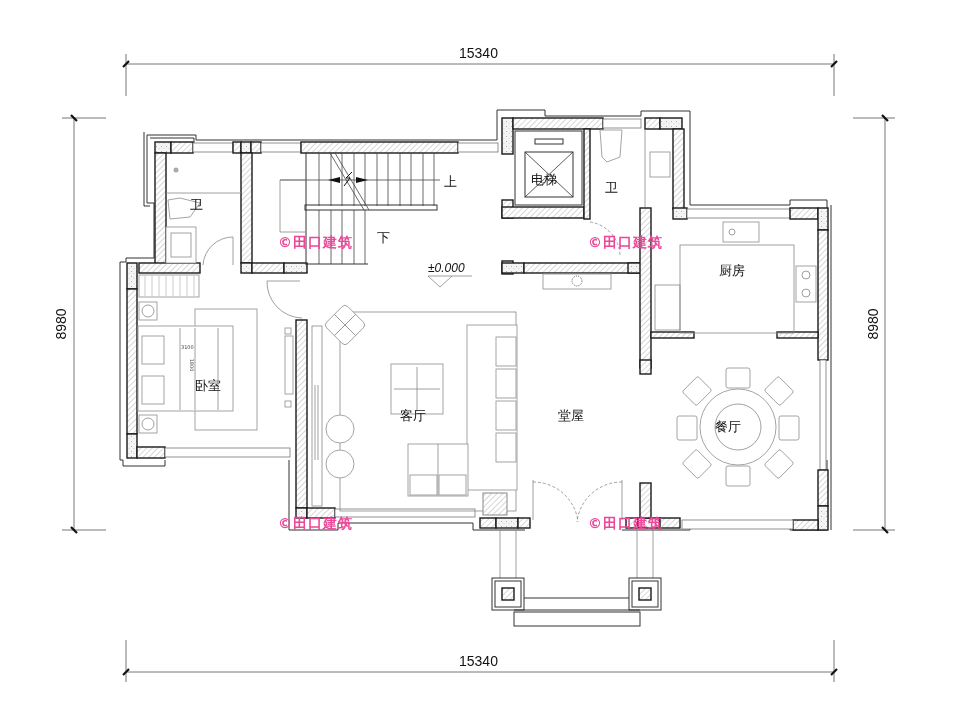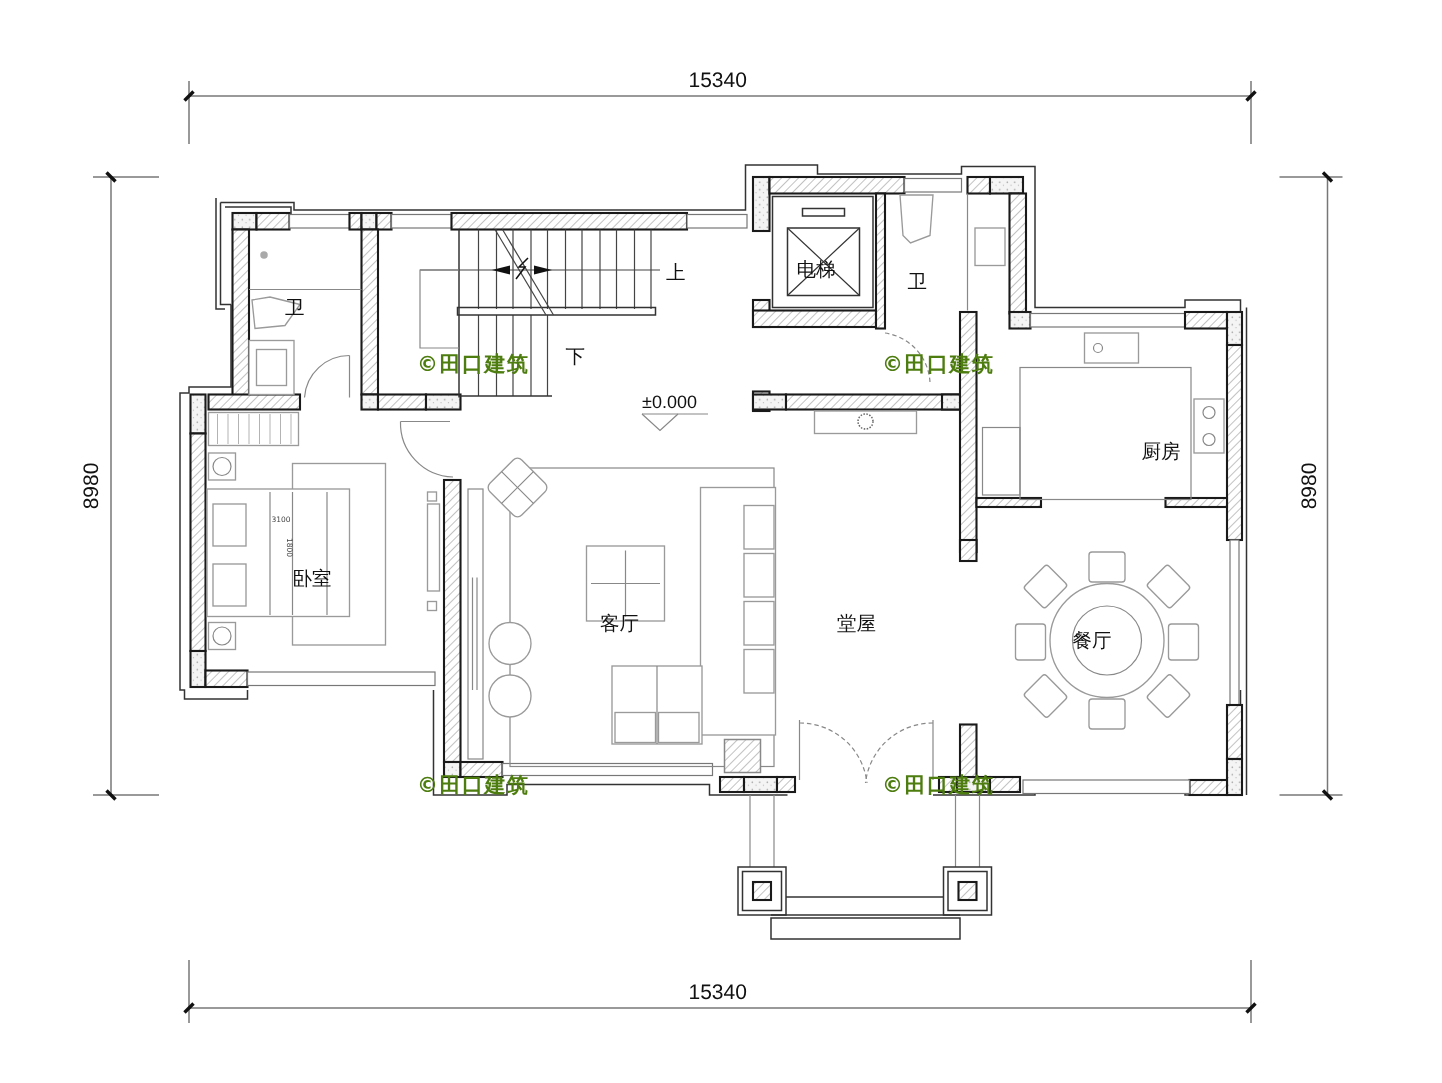--- a/index.html
+++ b/index.html
@@ -12,21 +12,21 @@
   .thin { fill: none; stroke: #888; stroke-width: 0.8; }
   .furn { fill: #fff; stroke: #9a9a9a; stroke-width: 0.9; }
   .dim { stroke: #777; stroke-width: 1; fill: none; }
   .tick { stroke: #111; stroke-width: 2.2; }
   .win { fill: #fff; stroke: #777; stroke-width: 0.8; }
   .lbl { position: absolute; font-size: 13px; color: #111; white-space: nowrap;
          font-family: "DejaVu Sans", sans-serif; }
   .dimtxt { position: absolute; font-size: 14px; color: #111;
             font-family: "Liberation Sans", sans-serif; }
   .vtxt { transform: rotate(-90deg); transform-origin: center center; }
-  .wm { position: absolute; font-size: 14px; color: #4d7c0f; font-weight: bold;
+  .wm { position: absolute; font-size: 14px; color: #ec4899; font-weight: bold;
         letter-spacing: 1px; font-family: "DejaVu Sans", sans-serif; }
   .small { position: absolute; font-size: 5px; color: #444; }
 </style>
 </head>
 <body>
 
 <svg width="961" height="722" viewBox="0 0 961 722">
   <defs>
     <pattern id="hatch" width="4" height="4" patternUnits="userSpaceOnUse" patternTransform="rotate(45)">
       <rect width="4" height="4" fill="#fff"></rect>
@@ -320,30 +320,30 @@
 </svg>
 
 <div class="dimtxt" style="left:459px; top:45px;">15340</div>
 <div class="dimtxt" style="left:459px; top:653px;">15340</div>
 <div class="dimtxt vtxt" style="left:45px; top:316px;">8980</div>
 <div class="dimtxt vtxt" style="left:857px; top:316px;">8980</div>
 
 <div class="lbl" style="left:190px; top:196px;">卫</div>
 <div class="lbl" style="left:531px; top:171px;font-family:Liberation Mono, monospace;">电梯</div>
 <div class="lbl" style="left:605px; top:179px;">卫</div>
-<div class="lbl" style="left:719px; top:292px;margin-left:42px;">厨房</div>
+<div class="lbl" style="left:719px; top:262px;">厨房</div>
 <div class="lbl" style="left:195px; top:377px;">卧室</div>
 <div class="lbl" style="left:400px; top:407px;font-family:Liberation Serif, serif;">客厅</div>
 <div class="lbl" style="left:558px; top:407px;">堂屋</div>
 <div class="lbl" style="left:715px; top:418px;">餐厅</div>
 
 <div class="lbl" style="left:444px; top:173px;">上</div>
 <div class="lbl" style="left:377px; top:229px;">下</div>
 
-<div class="lbl" style="left:428px; top:261px; font-size:12px; font-family:'Liberation Sans', sans-serif;">±0.000</div>
+<div class="lbl" style="left:428px; top:261px; font-size:12px; font-family:'Liberation Sans', sans-serif;font-style:italic;">±0.000</div>
 
 <div class="small" style="left:181px; top:344px;">3100</div>
 <div class="small" style="left:186px; top:362px; transform:rotate(90deg);">1800</div>
 
 <div class="wm" style="left:278px; top:234px;">©田口建筑</div>
 <div class="wm" style="left:588px; top:234px;">©田口建筑</div>
 <div class="wm" style="left:278px; top:515px;">©田口建筑</div>
 <div class="wm" style="left:588px; top:515px;">©田口建筑</div>
 
 </body></html>

